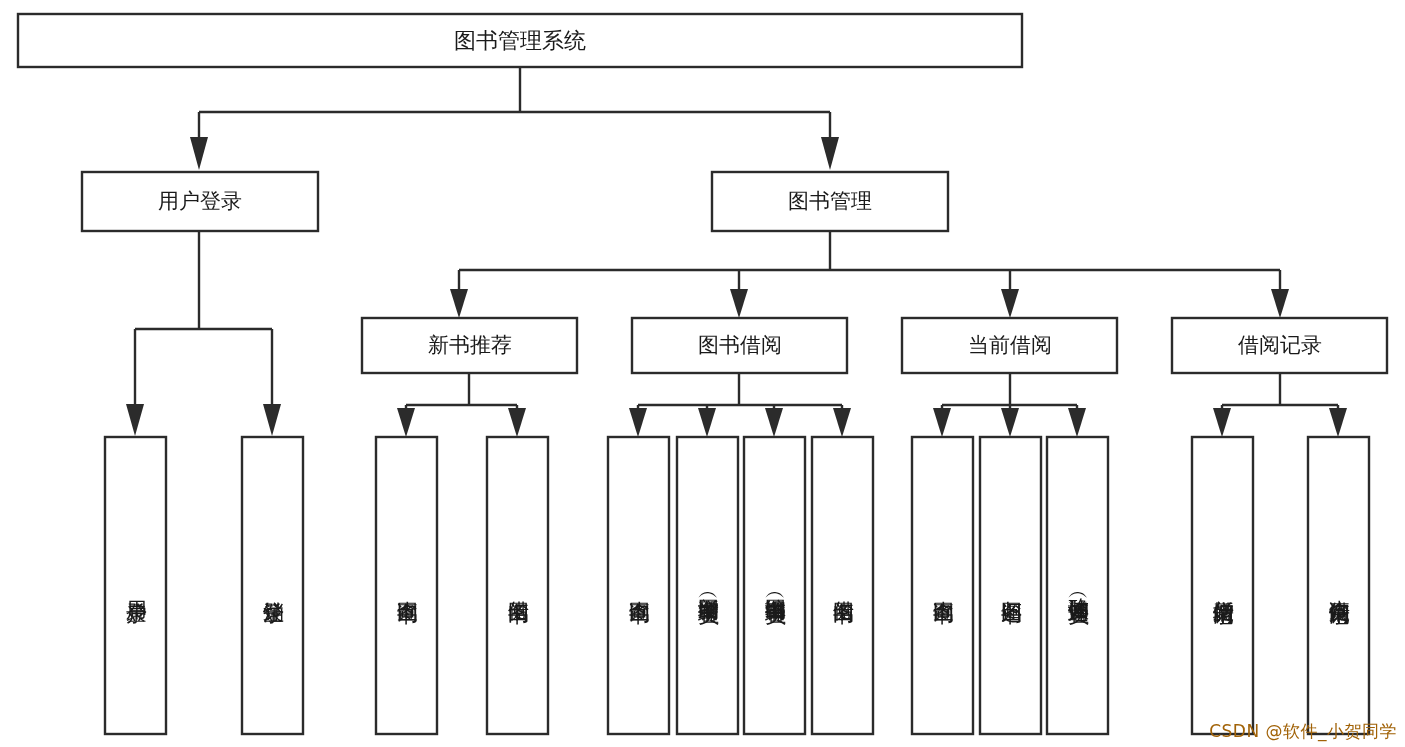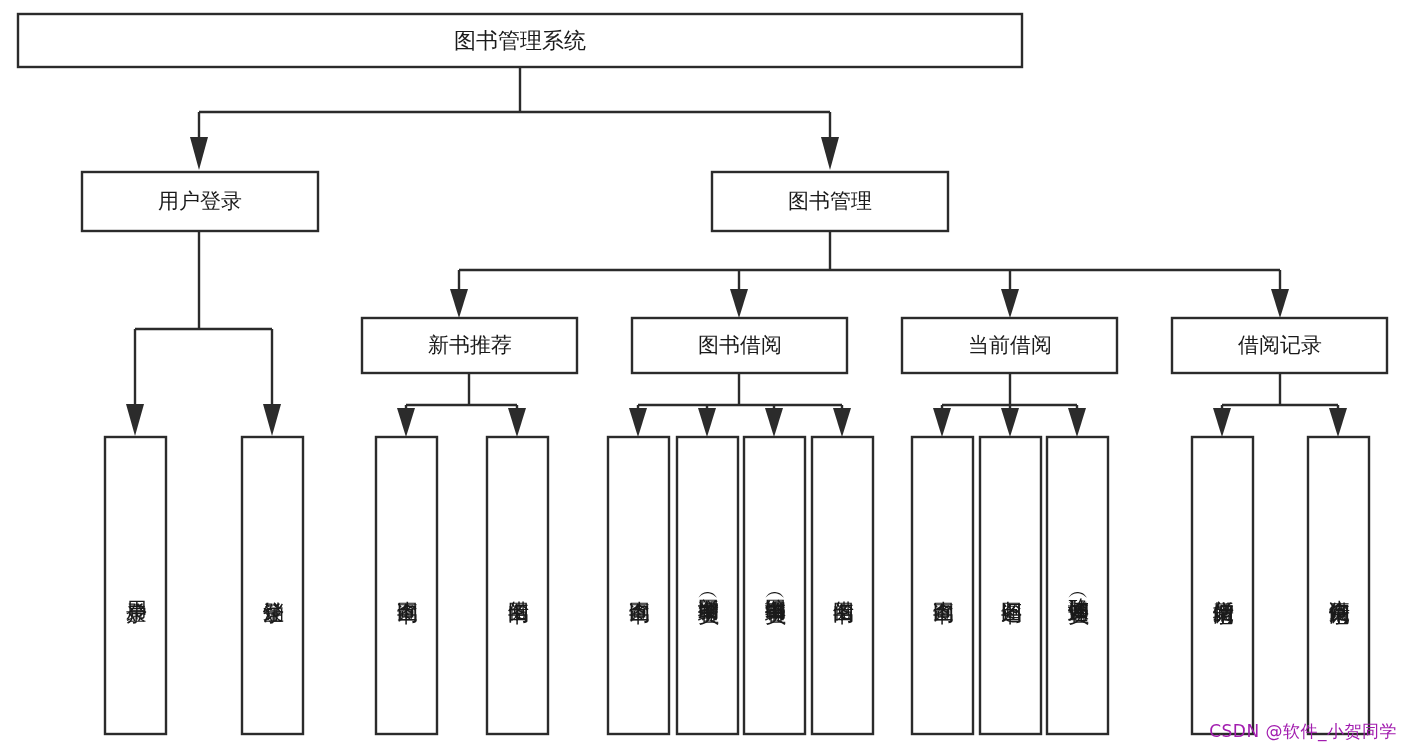--- a/index.html
+++ b/index.html
@@ -70,21 +70,21 @@
     white-space: nowrap;
     user-select: none;
     pointer-events: none;
   }
   .watermark {
     position: absolute;
     right: 8px;
     bottom: 4px;
     font-family: "DejaVu Sans", "Liberation Sans", sans-serif;
     font-size: 17px;
-    color: #a21caf;
+    color: #a16207;
     letter-spacing: 0.5px;
     white-space: nowrap;
   }
 </style>
 </head>
 <body>
 
 <div id="diagram-root">
 
   <svg class="canvas" viewBox="0 0 1405 747" xmlns="http://www.w3.org/2000/svg">

